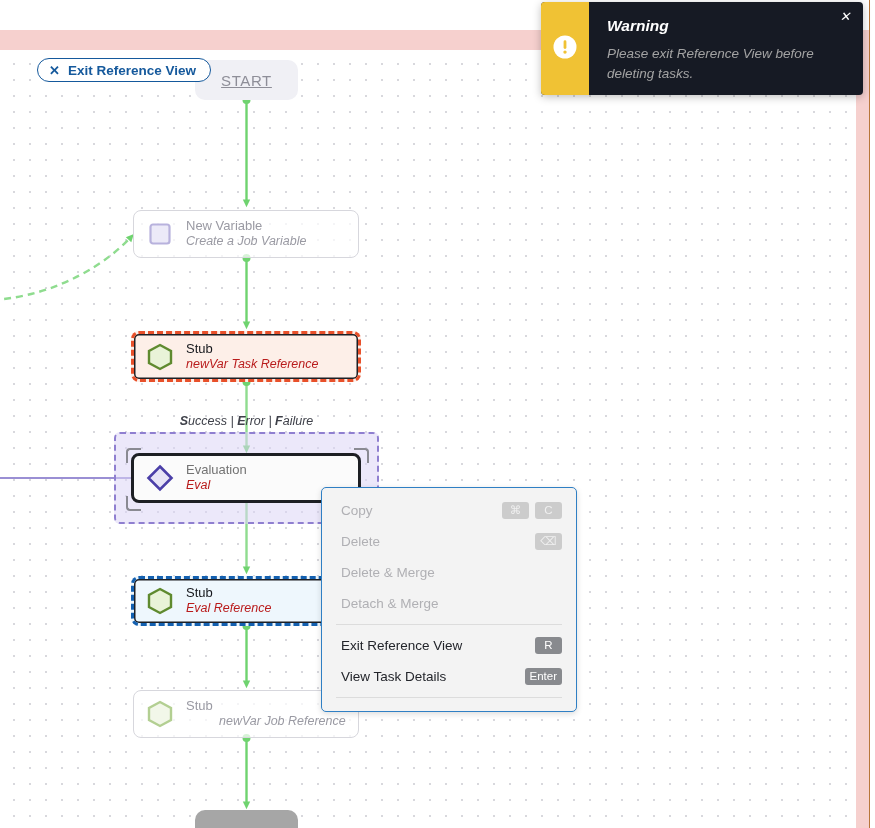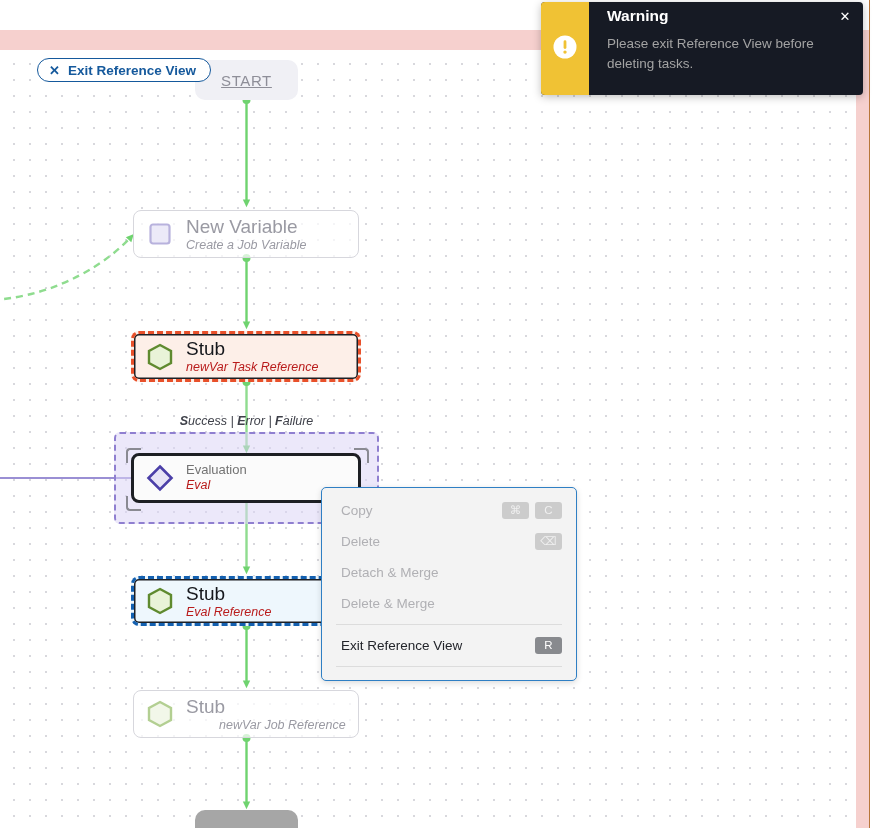--- a/index.html
+++ b/index.html
@@ -134,21 +134,21 @@
     align-items: center;
     justify-content: center;
   }
   .task .tlabels {
     display: flex;
     flex-direction: column;
     justify-content: center;
     line-height: 1.22;
   }
   .task .tname {
-    font-size: 19px;
+    font-size: 13px;
     color: #15171c;
   }
   .task .tsub {
     font-size: 12.5px;
     font-style: italic;
     color: #b91c1c;
   }
 
   
   #node-newvar {
@@ -300,22 +300,23 @@
   #toast-accent {
     width: 48px;
     flex: 0 0 48px;
     background: #f0c234;
     display: flex;
     align-items: center;
     justify-content: center;
   }
   #toast-body {
     flex: 1 1 auto;
-    padding: 5px 16px 0 18px;
+    padding: 15px 16px 0 18px;
     position: relative;
+    font-style: italic;
   }
   #toast-title {
     color: #ffffff;
     font-size: 15.5px;
     font-weight: bold;
     margin-bottom: 9px;
   }
   #toast-msg {
     color: #a3a3a3;
     font-size: 13.5px;
@@ -465,32 +466,38 @@
         <span class="key">C</span>
       </span>
     </div>
     <div class="ctx-item disabled">
       <span>Delete</span>
       <span class="keys">
         <span class="key">⌫</span>
       </span>
     </div>
     <div class="ctx-item disabled">
-      <span>Detach &amp; Merge</span>
+      <span>Delete &amp; Merge</span>
       <span class="keys"></span>
     </div>
     <div class="ctx-item disabled">
-      <span>Delete &amp; Merge</span>
+      <span>Detach &amp; Merge</span>
       <span class="keys"></span>
     </div>
     <div class="ctx-sep"></div>
     <div class="ctx-item">
       <span>Exit Reference View</span>
       <span class="keys">
         <span class="key">R</span>
+      </span>
+    </div>
+    <div class="ctx-item">
+      <span>View Task Details</span>
+      <span class="keys">
+        <span class="key">Enter</span>
       </span>
     </div>
     <div class="ctx-sep"></div>
   </div>
 
 <div id="toast">
   <div id="toast-accent">
     <span>
       <svg width="26" height="26" viewBox="0 0 26 26">
         <circle cx="13" cy="13" r="11.5" fill="#ffffff"></circle>

